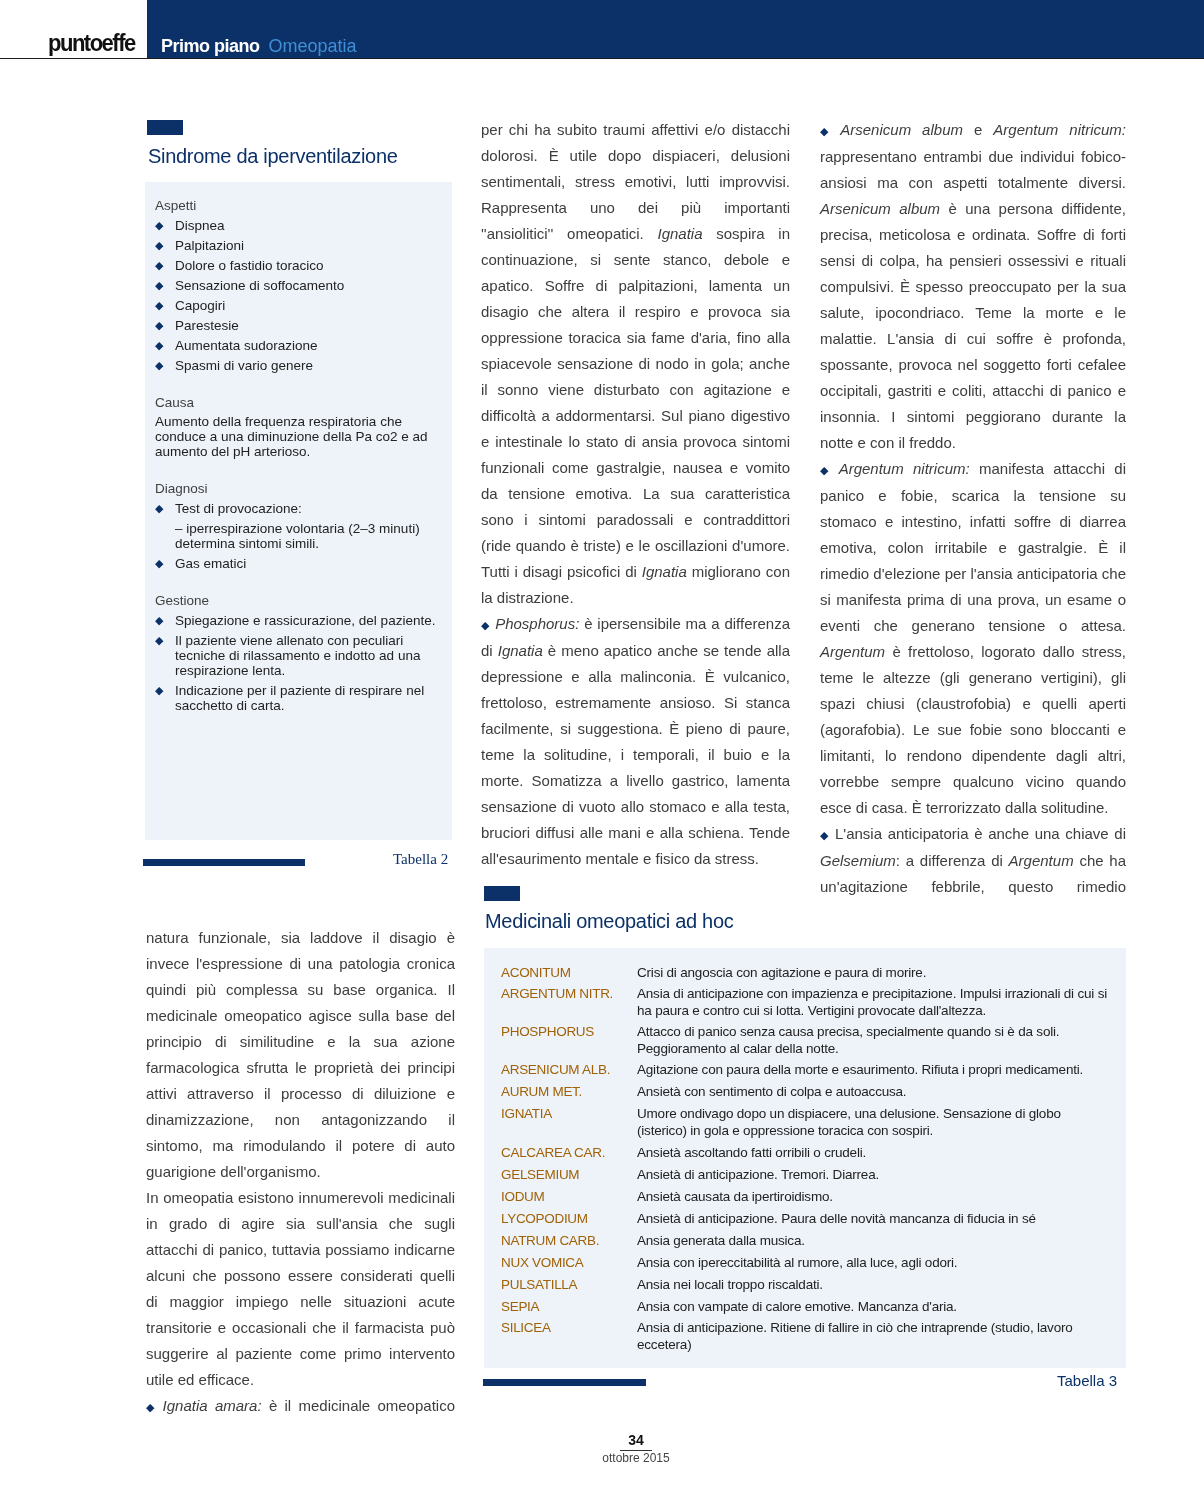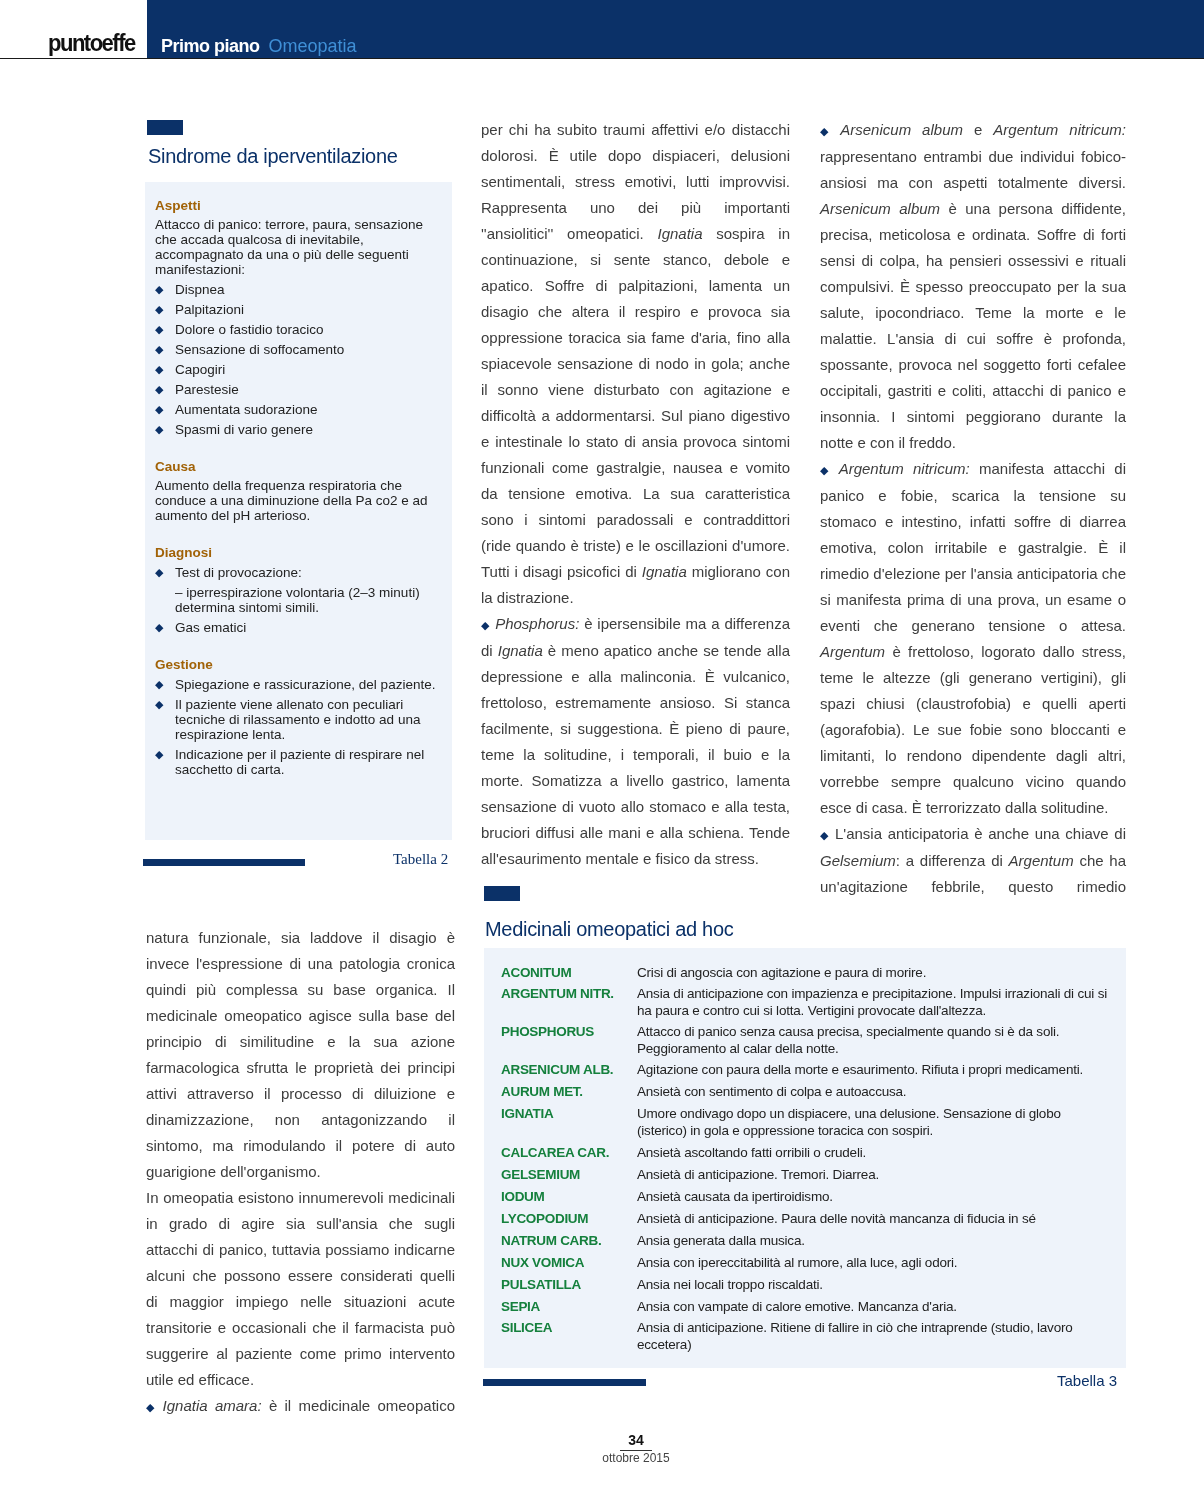--- a/index.html
+++ b/index.html
@@ -13,41 +13,41 @@
   .section-label { position: absolute; left: 161px; top: 36px; font-size: 18px; white-space: nowrap; }
   .section-label .primary { color: #ffffff; font-weight: bold; letter-spacing: -0.5px; }
   .section-label .secondary { color: #3f8fd6; margin-left: 4px; }
 
   .blue-tab { position: absolute; background: #0b3168; height: 15px; width: 36px; }
   .box-title { position: absolute; color: #0b3168; font-size: 20px; white-space: nowrap; letter-spacing: -0.3px; }
 
   
   .t2-box { position: absolute; left: 145px; top: 182px; width: 307px; height: 658px; background: #eef3fa; }
   .t2-inner { position: absolute; left: 10px; top: 16px; width: 290px; font-size: 13.5px; line-height: 15px; color: #222; }
-  .t2-inner h4 { margin: 0 0 4px 0; font-size: 13.5px; font-weight: bold; color: #a16207; }
+  .t2-inner h4 { margin: 0 0 4px 0; font-size: 13.5px; font-weight: normal; color: #404040; }
   .t2-inner p { margin: 0; }
   .t2-inner ul { list-style: none; margin: 0; padding: 0; }
   .t2-inner li { position: relative; padding-left: 20px; margin-top: 5px; }
   .t2-inner li .bul { position: absolute; left: 0; top: 0; color: #0b3168; font-size: 11px; }
   .t2-inner .sub { padding-left: 20px; margin-top: 5px; }
   .t2-inner .sec { margin-bottom: 22px; }
 
   .bottom-bar { position: absolute; height: 7px; background: #0b3168; }
   .table-label { position: absolute; color: #0b3168; font-size: 15px; white-space: nowrap; }
 
   
   .col { position: absolute; font-size: 15px; line-height: 26px; color: #3d3d3d; text-align: justify; }
   .col p { margin: 0; }
   .col .bul { color: #0b3168; font-size: 11px; margin-right: 5px; }
   .col i { font-style: italic; }
 
   
   .t3-box { position: absolute; left: 484px; top: 948px; width: 642px; height: 420px; background: #eef3fa; }
   .t3-row { position: absolute; left: 17px; width: 610px; font-size: 13.5px; line-height: 17px; }
-  .t3-name { position: absolute; left: 0; top: 0; width: 135px; color: #15803d; font-weight: bold; letter-spacing: -0.3px; white-space: nowrap; }
+  .t3-name { position: absolute; left: 0; top: 0; width: 135px; color: #a16207; font-weight: normal; letter-spacing: -0.3px; white-space: nowrap; }
   .t3-desc { position: absolute; left: 136px; top: 0; width: 475px; color: #222; letter-spacing: -0.2px; }
 
   .page-num { position: absolute; left: 604px; top: 1432px; width: 64px; text-align: center; font-weight: bold; font-size: 14px; color: #111; }
   .page-rule { position: absolute; left: 620px; top: 1450px; width: 32px; height: 1px; background: #333; }
   .page-date { position: absolute; left: 580px; top: 1451px; width: 112px; text-align: center; font-size: 12px; color: #444; }
 </style>
 </head>
 <body>
 
 <div class="header-band"></div>
@@ -57,21 +57,20 @@
   <span class="primary">Primo piano</span>
   <span class="secondary">Omeopatia</span>
 </div>
 
 <div class="blue-tab" style="left:147px; top:120px;"></div>
 <div class="box-title" style="left:148px; top:145px;">Sindrome da iperventilazione</div>
 <div class="t2-box">
   <div class="t2-inner">
     <div class="sec">
       <h4>Aspetti</h4>
-      <p>Attacco di panico: terrore, paura, sensazione che accada qualcosa di inevitabile, accompagnato da una o più delle seguenti manifestazioni:</p>
       <ul id="aspetti-list">
           <li><span class="bul">◆</span><span>Dispnea</span></li>
           <li><span class="bul">◆</span><span>Palpitazioni</span></li>
           <li><span class="bul">◆</span><span>Dolore o fastidio toracico</span></li>
           <li><span class="bul">◆</span><span>Sensazione di soffocamento</span></li>
           <li><span class="bul">◆</span><span>Capogiri</span></li>
           <li><span class="bul">◆</span><span>Parestesie</span></li>
           <li><span class="bul">◆</span><span>Aumentata sudorazione</span></li>
           <li><span class="bul">◆</span><span>Spasmi di vario genere</span></li>
         </ul>
@@ -114,21 +113,21 @@
   <p style="text-align-last: justify;"><span class="bul">◆</span><span>L'ansia anticipatoria è anche una chiave di </span><i>Gelsemium</i><span>: a differenza di </span><i>Argentum</i><span> che ha un'agitazione febbrile, questo rimedio</span></p>
 </div>
 
 <div class="col" style="left:146px; top:925px; width:309px;">
   <p>natura funzionale, sia laddove il disagio è invece l'espressione di una patologia cronica quindi più complessa su base organica. Il medicinale omeopatico agisce sulla base del principio di similitudine e la sua azione farmacologica sfrutta le proprietà dei principi attivi attraverso il processo di diluizione e dinamizzazione, non antagonizzando il sintomo, ma rimodulando il potere di auto guarigione dell'organismo.</p>
   <p>In omeopatia esistono innumerevoli medicinali in grado di agire sia sull'ansia che sugli attacchi di panico, tuttavia possiamo indicarne alcuni che possono essere considerati quelli di maggior impiego nelle situazioni acute transitorie e occasionali che il farmacista può suggerire al paziente come primo intervento utile ed efficace.</p>
   <p style="text-align-last: justify;"><span class="bul">◆</span><i>Ignatia amara:</i><span> è il medicinale omeopatico</span></p>
 </div>
 
 <div class="blue-tab" style="left:484px; top:886px;"></div>
-<div class="box-title" style="left:485px; top:910px;margin-top:8px;">Medicinali omeopatici ad hoc</div>
+<div class="box-title" style="left:485px; top:910px;">Medicinali omeopatici ad hoc</div>
 <div class="t3-box" id="t3-box">
     <div class="t3-row" style="top: 16px;">
       <div class="t3-name">ACONITUM</div>
       <div class="t3-desc">Crisi di angoscia con agitazione e paura di morire.</div>
     </div>
     <div class="t3-row" style="top: 37px;">
       <div class="t3-name">ARGENTUM NITR.</div>
       <div class="t3-desc">Ansia di anticipazione con impazienza e precipitazione. Impulsi irrazionali di cui si ha paura e contro cui si lotta. Vertigini provocate dall'altezza.</div>
     </div>
     <div class="t3-row" style="top: 75px;">

